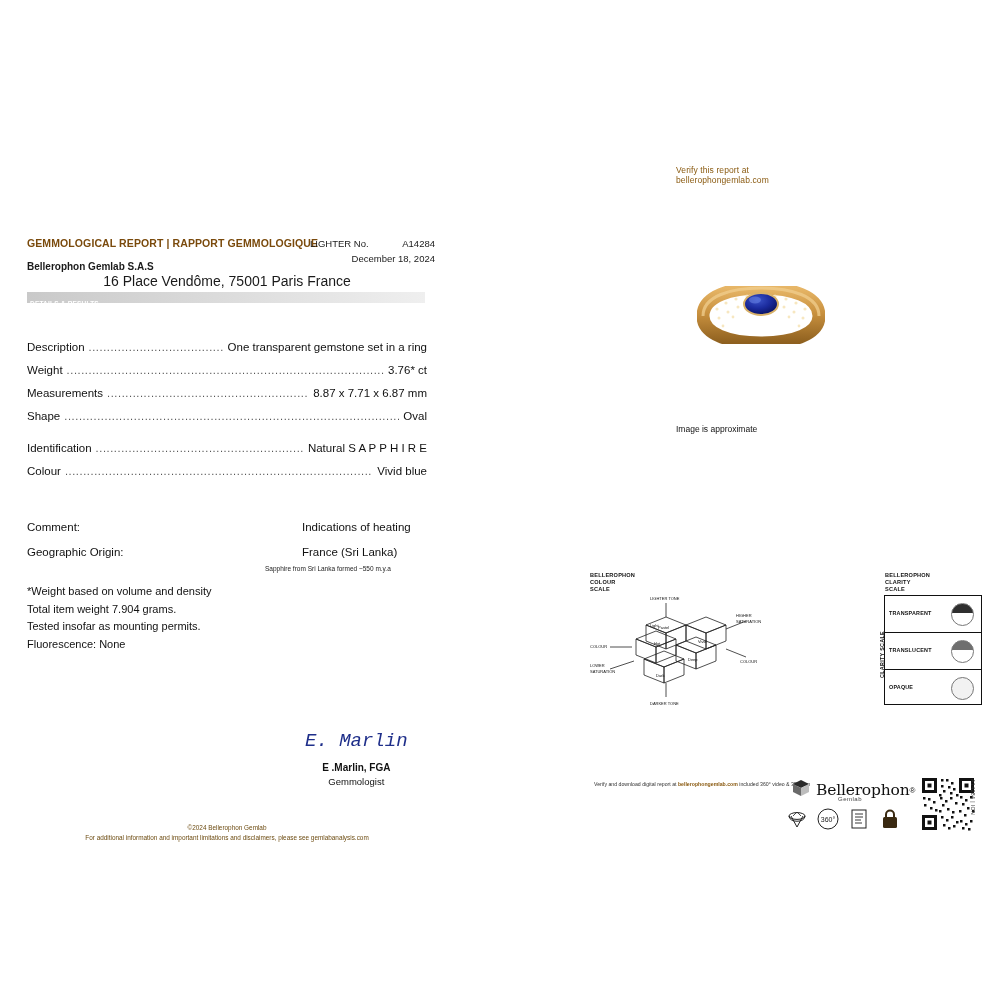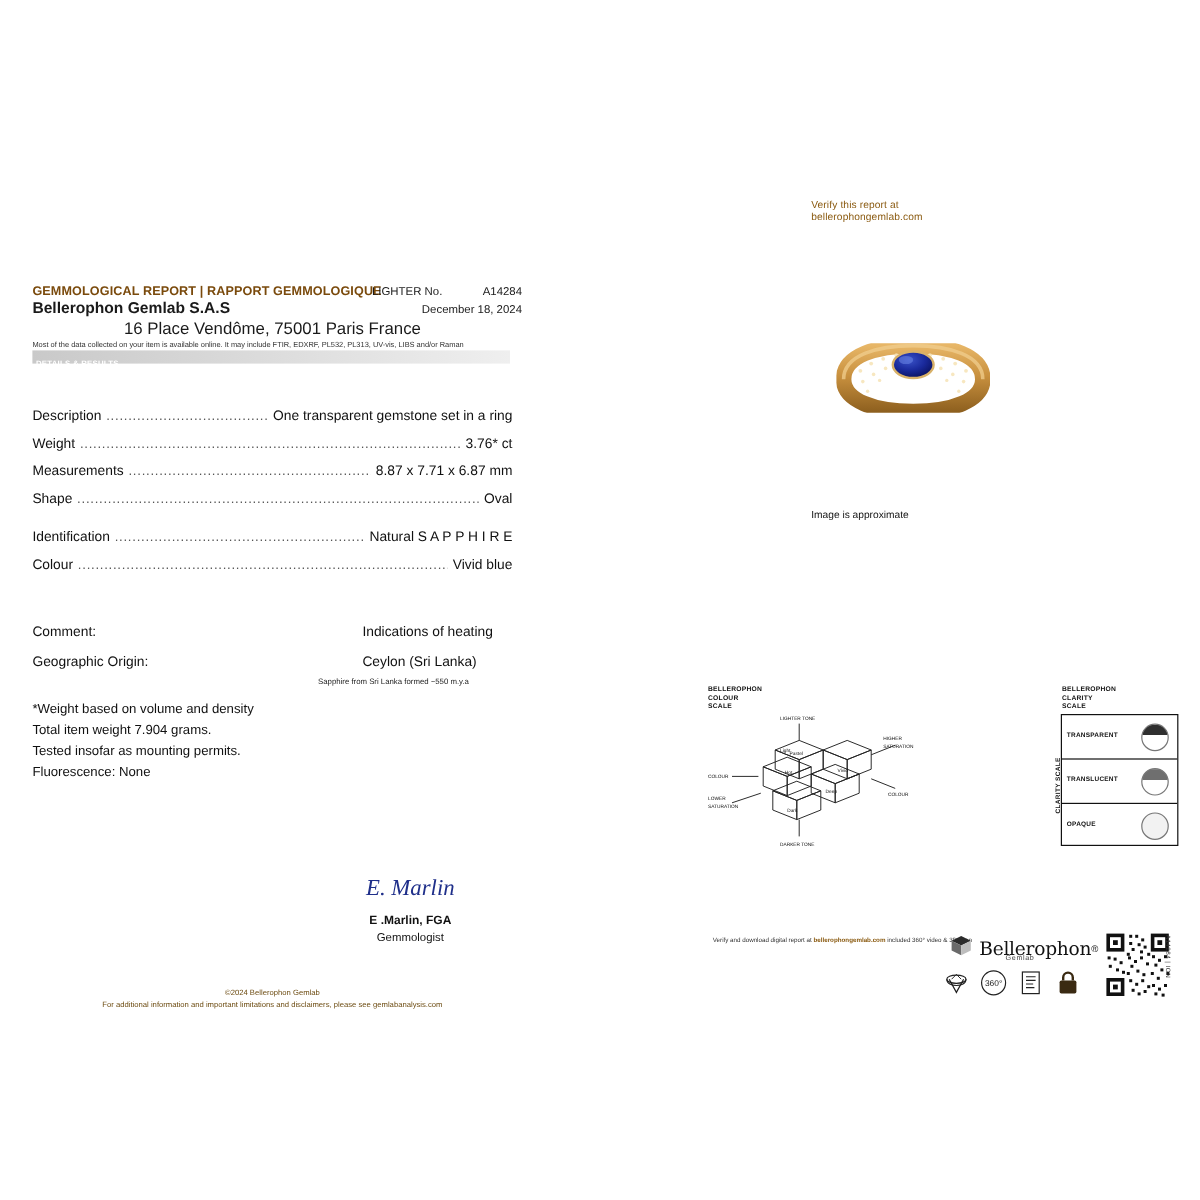--- a/index.html
+++ b/index.html
@@ -37,24 +37,24 @@
     left: 27px; top: 237px;
     width: 400px;
   }
   .rh-title {
     font-size: 10.5px;
     font-weight: bold;
     color: #7a4a0c;
     letter-spacing: 0.1px;
   }
   .rh-company {
-    font-size: 13px;
+    font-size: 10px;
     font-weight: bold;
     color: #1a1a1a;
-    margin-top: 0;
+    margin-top: 12px;
   }
   .rh-addr {
     font-size: 14px;
     color: #1a1a1a;
     margin-top: 1px;
     text-align: center;
   }
   .rh-note {
     font-size: 6.2px;
     color: #333333;
@@ -150,21 +150,21 @@
   
   .sig-left {
     position: absolute;
     left: 27px; top: 715px;
   }
   .sig-right {
     position: absolute;
     left: 305px; top: 730px;
   }
   .sig-script {
-    font-family: Liberation Serif, serif;
+    font-family: Liberation Mono, monospace;
     font-style: italic;
     font-size: 19px;
     color: #1f2f8a;
   }
   .sig-name {
     font-size: 10px;
     font-weight: bold;
     color: #111;
     margin-top: 10px;
   }
@@ -387,21 +387,21 @@
     </div>
   </div>
 
   <div class="comment-block">
     <div class="cmt-row">
       <span class="lbl">Comment:</span>
       <span class="val">Indications of heating</span>
     </div>
     <div class="cmt-row">
       <span class="lbl">Geographic Origin:</span>
-      <span class="val">Ceylon (Sri Lanka)</span>
+      <span class="val">France (Sri Lanka)</span>
     </div>
     <div class="cmt-sub">Sapphire from Sri Lanka formed ~550 m.y.a</div>
   </div>
 
   <div class="notes">
     <div>*Weight based on volume and density</div>
     <div>Total item weight 7.904 grams.</div>
     <div>Tested insofar as mounting permits.</div>
     <div>Fluorescence: None</div>
   </div>

